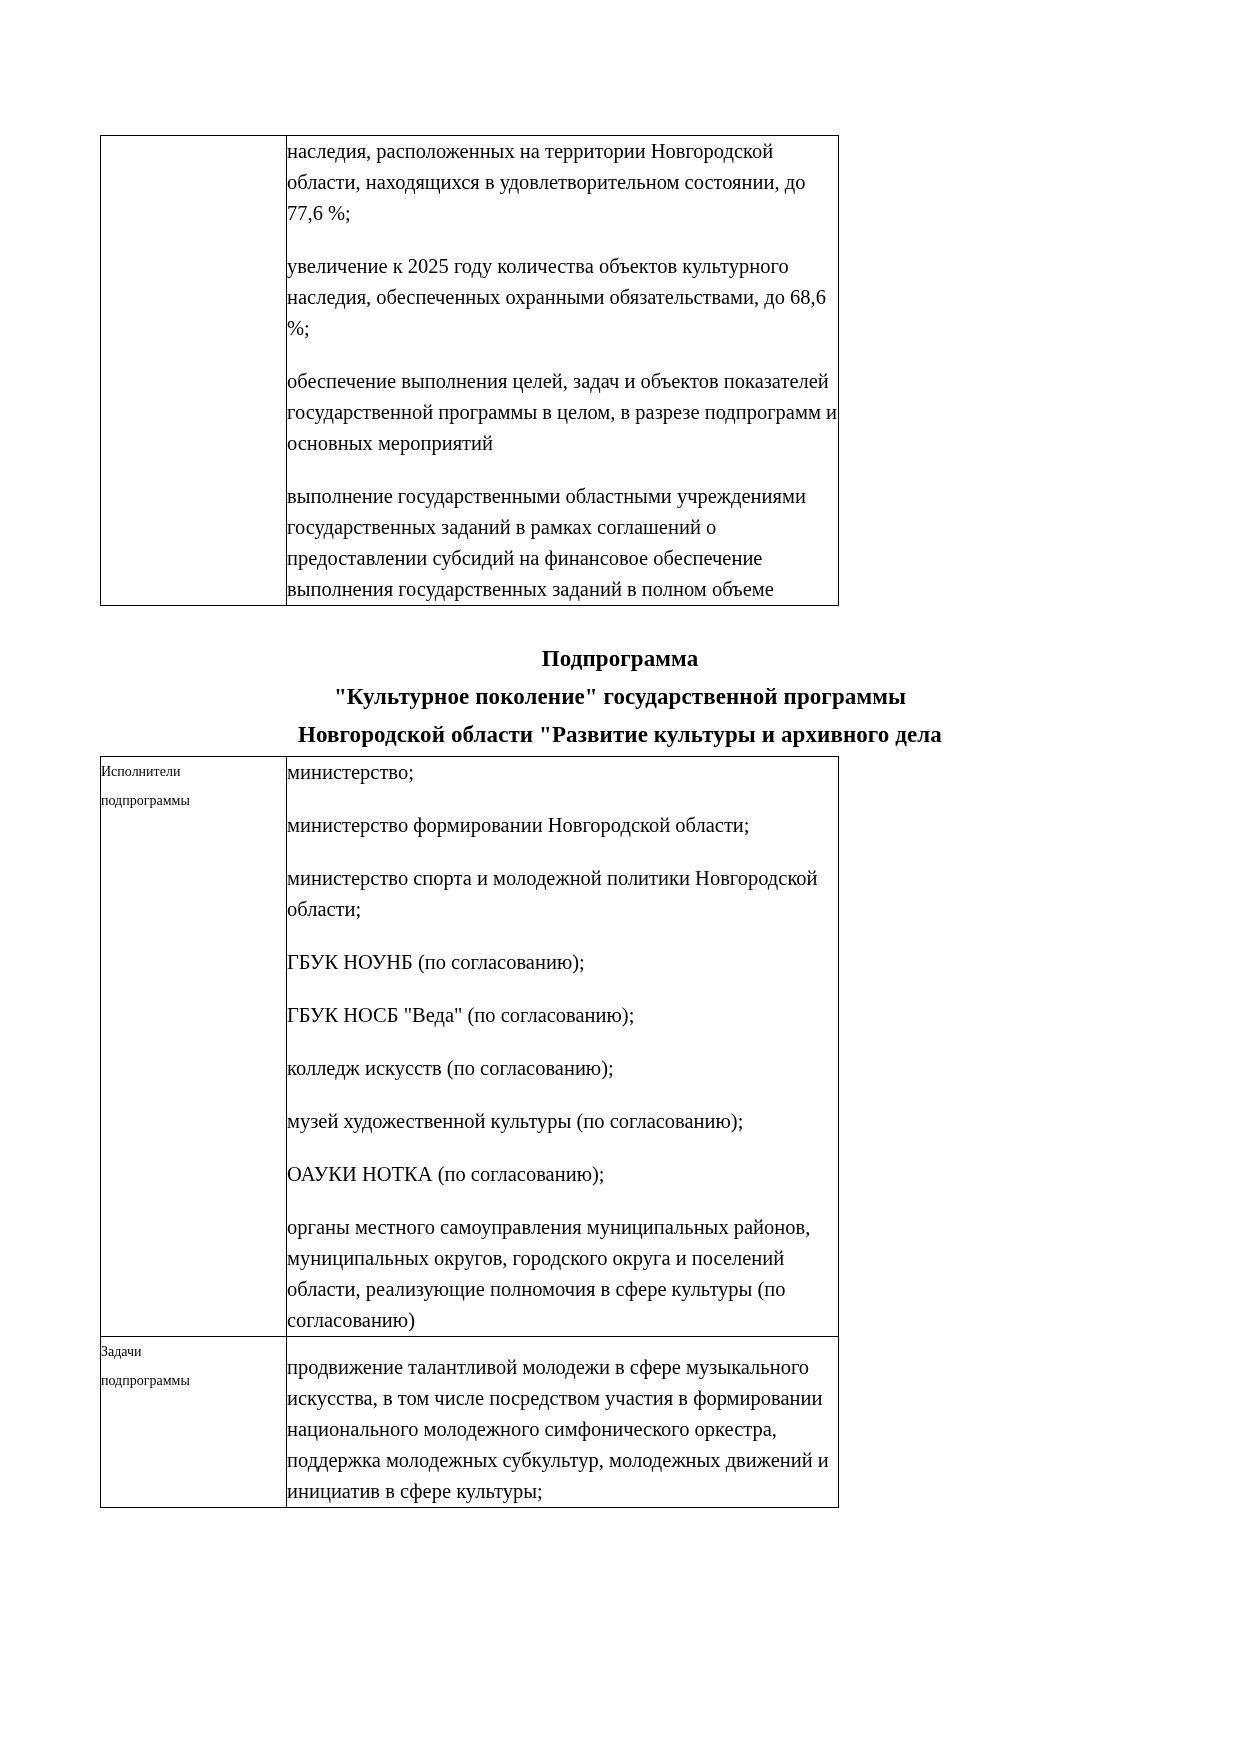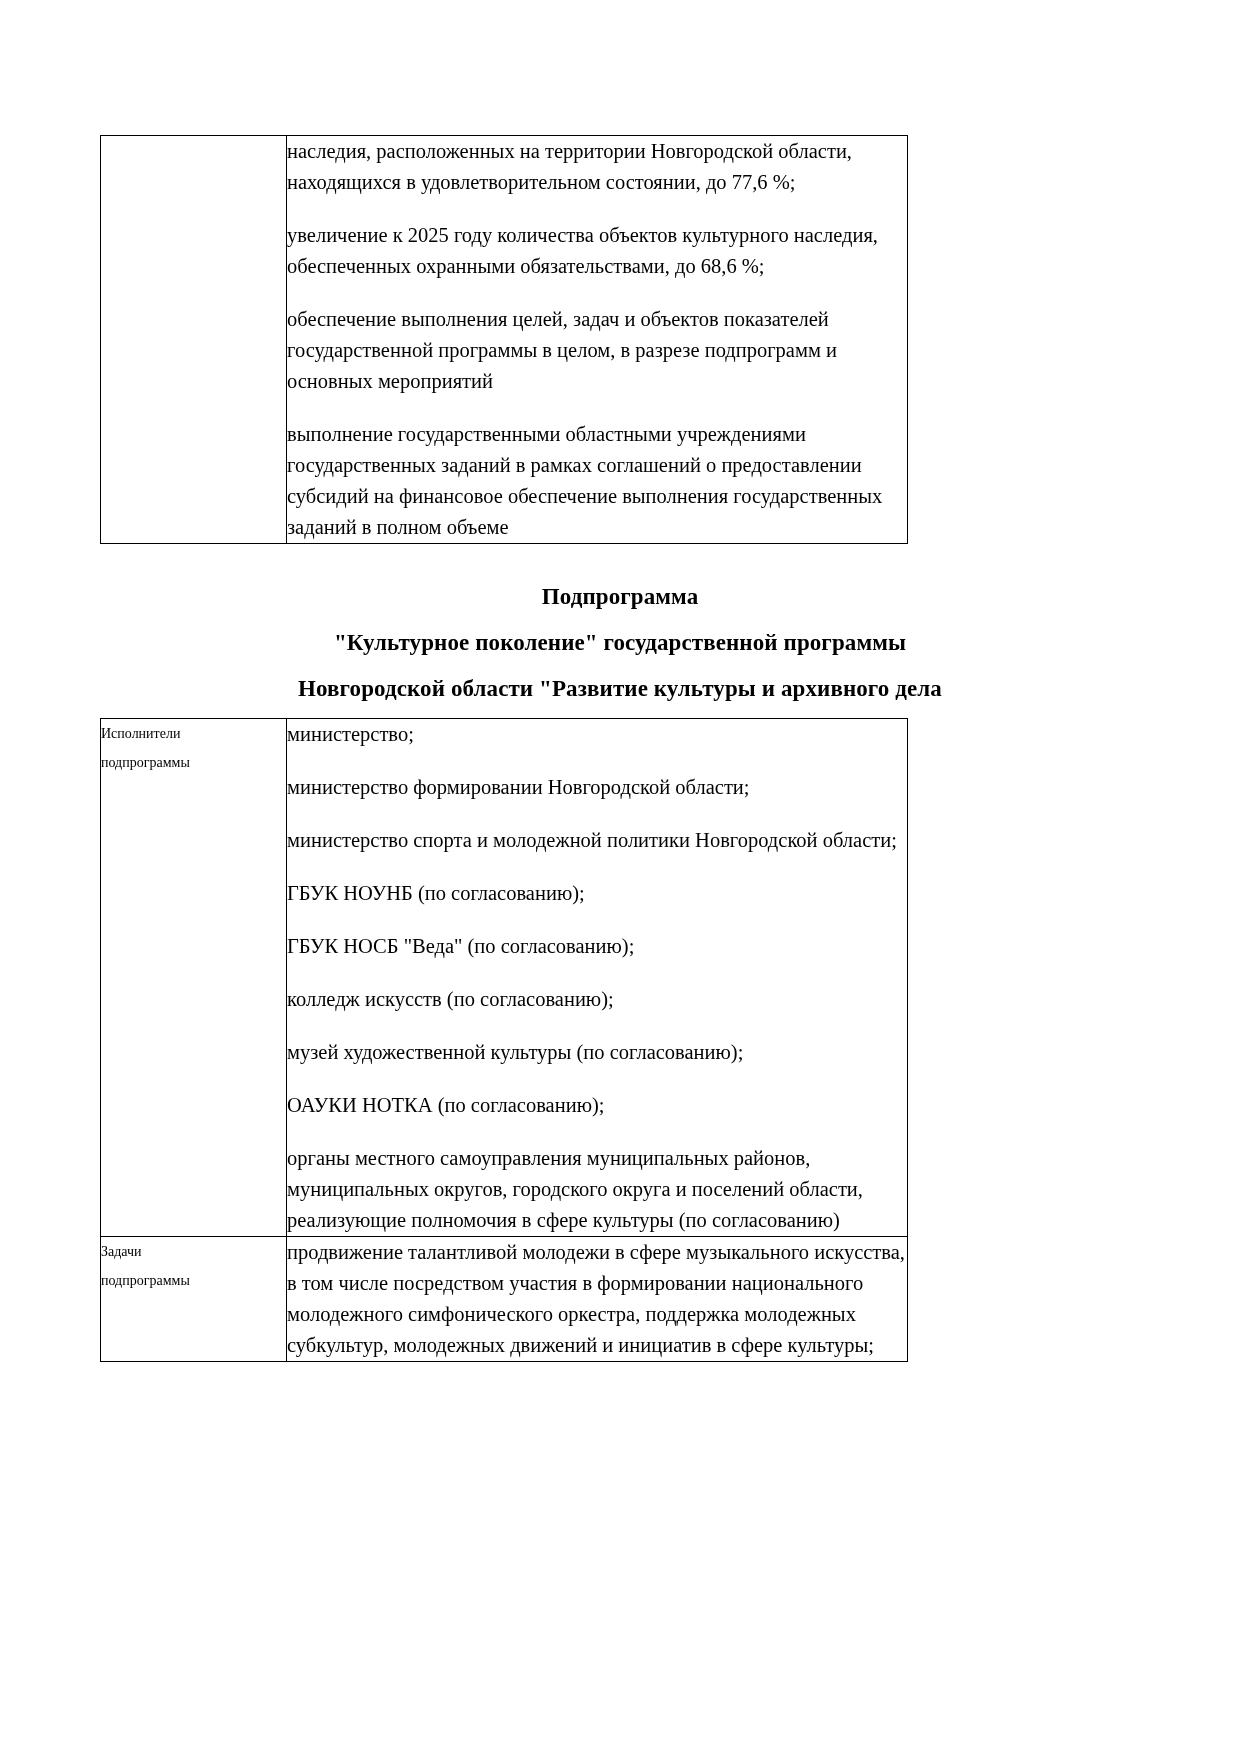--- a/index.html
+++ b/index.html
@@ -19,21 +19,21 @@
     position: relative;
     width: 1240px;
     height: 1754px;
     box-sizing: border-box;
     padding: 135px 100px 0 100px;
   }
 
   
   table.doc-table {
     border-collapse: collapse;
-    width: 808px;
+    width: 739px;
     table-layout: fixed;
     border-radius: 15px;
   }
   table.doc-table td {
     border: 1.6px solid #000000;
     vertical-align: top;
     padding: 0;
   }
   td.label-cell {
     width: 185px;
@@ -45,21 +45,21 @@
   td.note-cell {
     padding: 9px 8px 9px 6px;
   }
 
   .para {
     font-size: 20.5px;
     line-height: 31px;
     margin: 0 0 22px 0;
     text-align: left;
   }
-  .para:last-child { margin-bottom: 0; }
+  .para:last-child { margin-bottom: 0; margin-top: 15px; }
 
   .label-line {
     font-size: 14px;
     line-height: 29px;
     margin: 0;
   }
 
   .note-text {
     font-size: 20px;
     line-height: 28px;
@@ -68,21 +68,21 @@
 
   
   .heading-block {
     text-align: center;
     margin: 36px 0 0 0;
   }
   .heading-line {
     font-size: 23px;
     font-weight: bold;
     line-height: 34px;
-    margin: 12px;
+    margin: 4px;
     letter-spacing: 0.1px;
     font-family: Liberation Serif, serif;
   }
   .subheading {
     text-align: center;
     font-size: 23px;
     font-weight: bold;
     line-height: 34px;
     margin: 38px 0 34px 0;
   }

